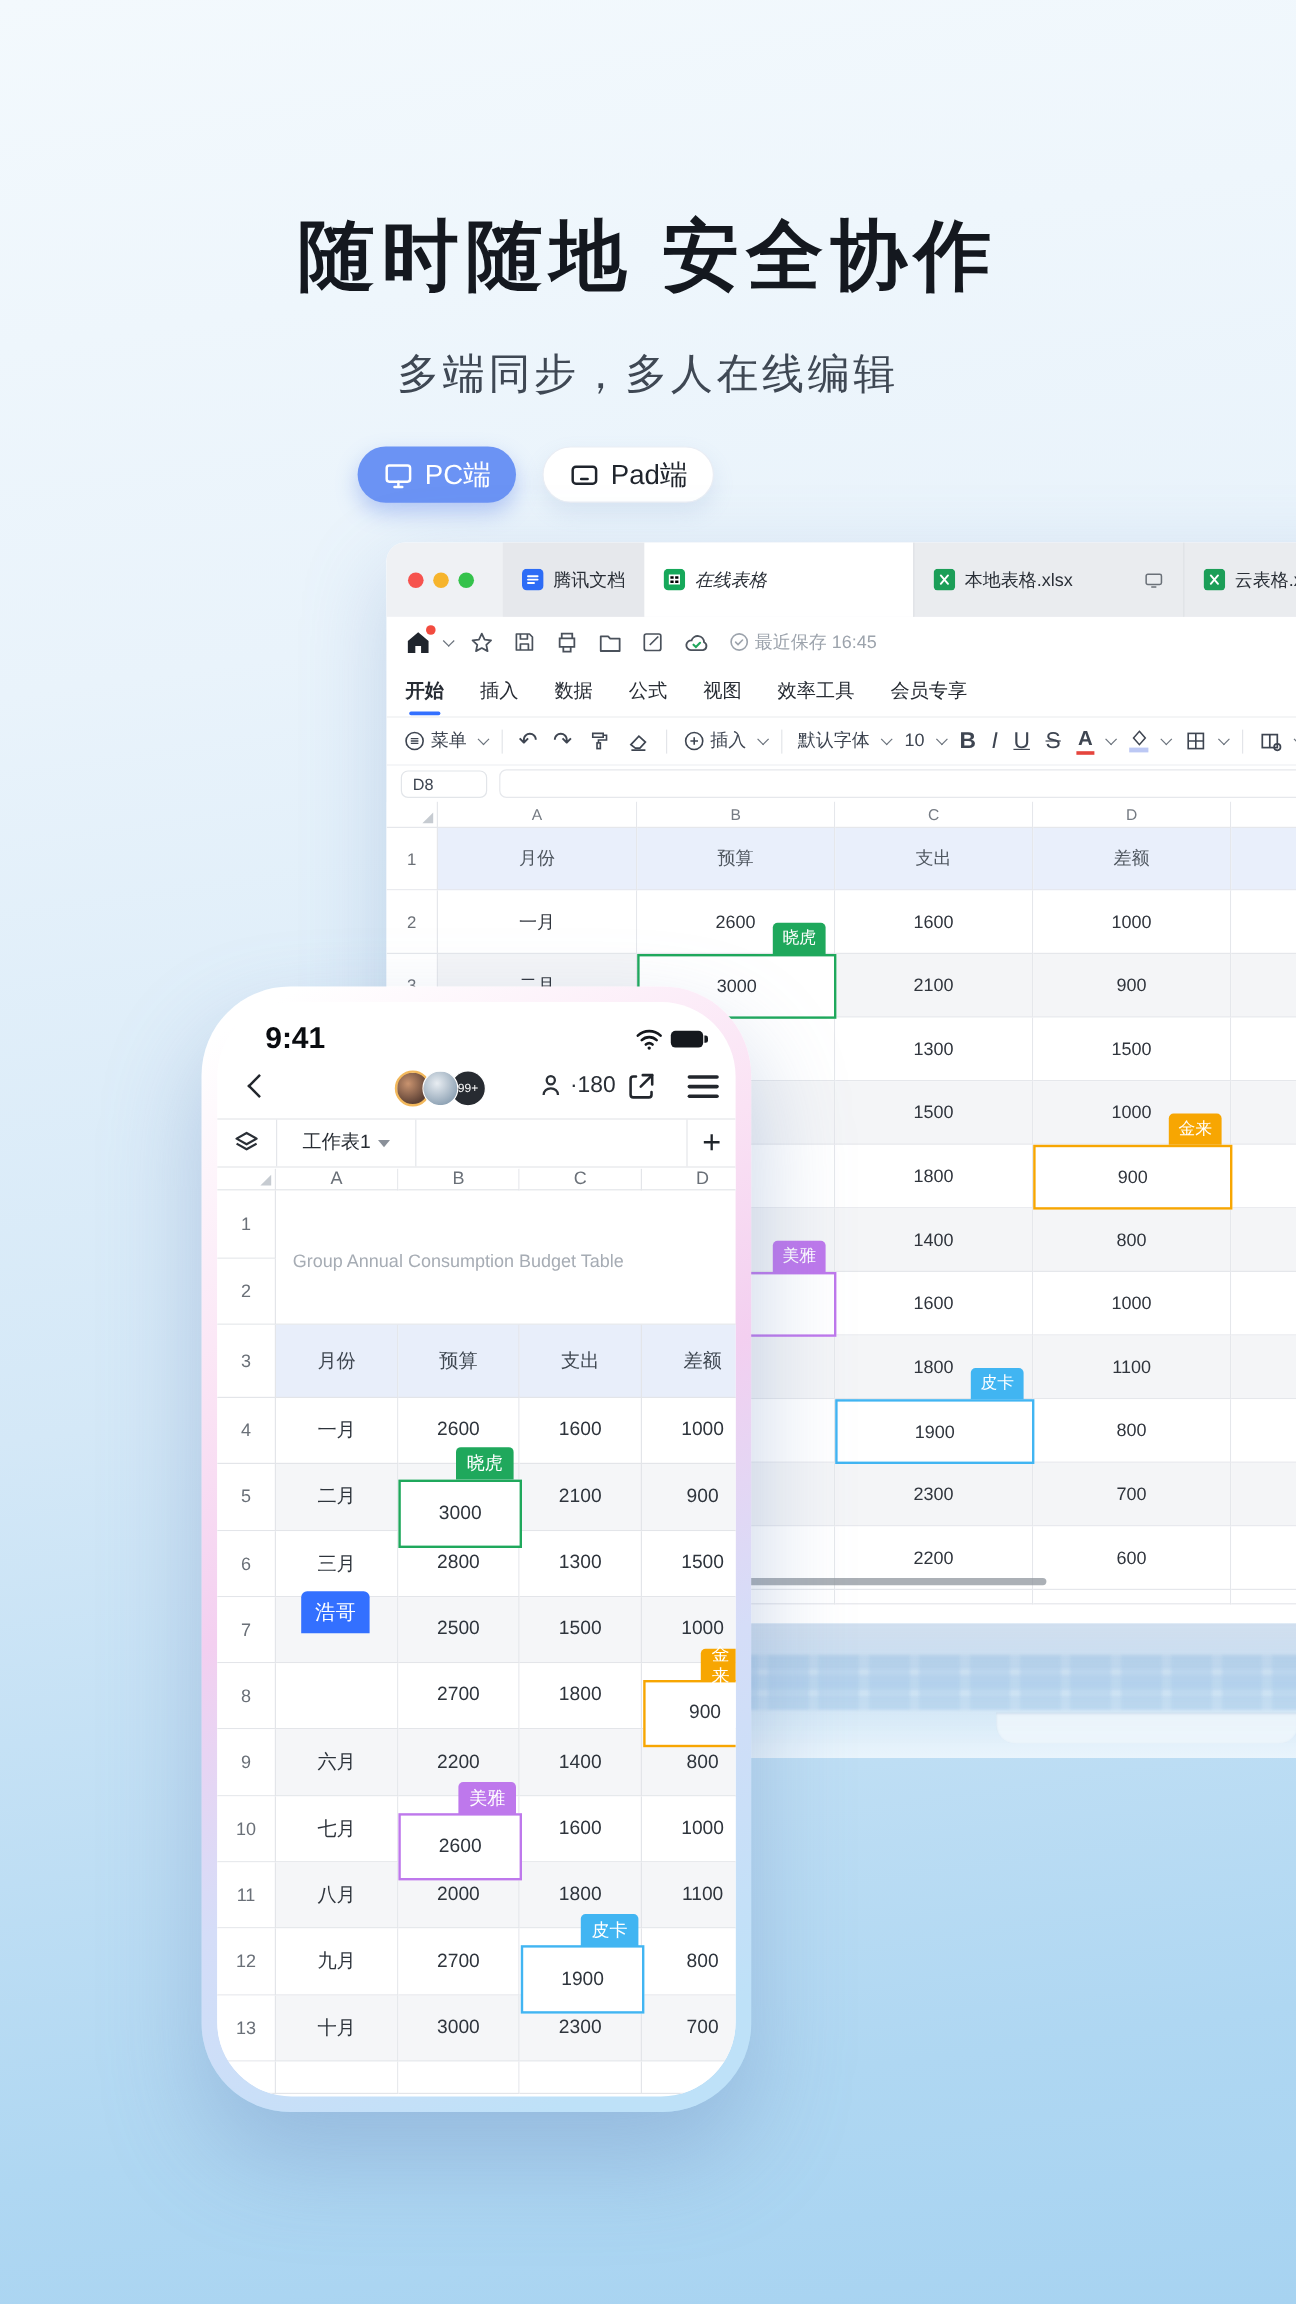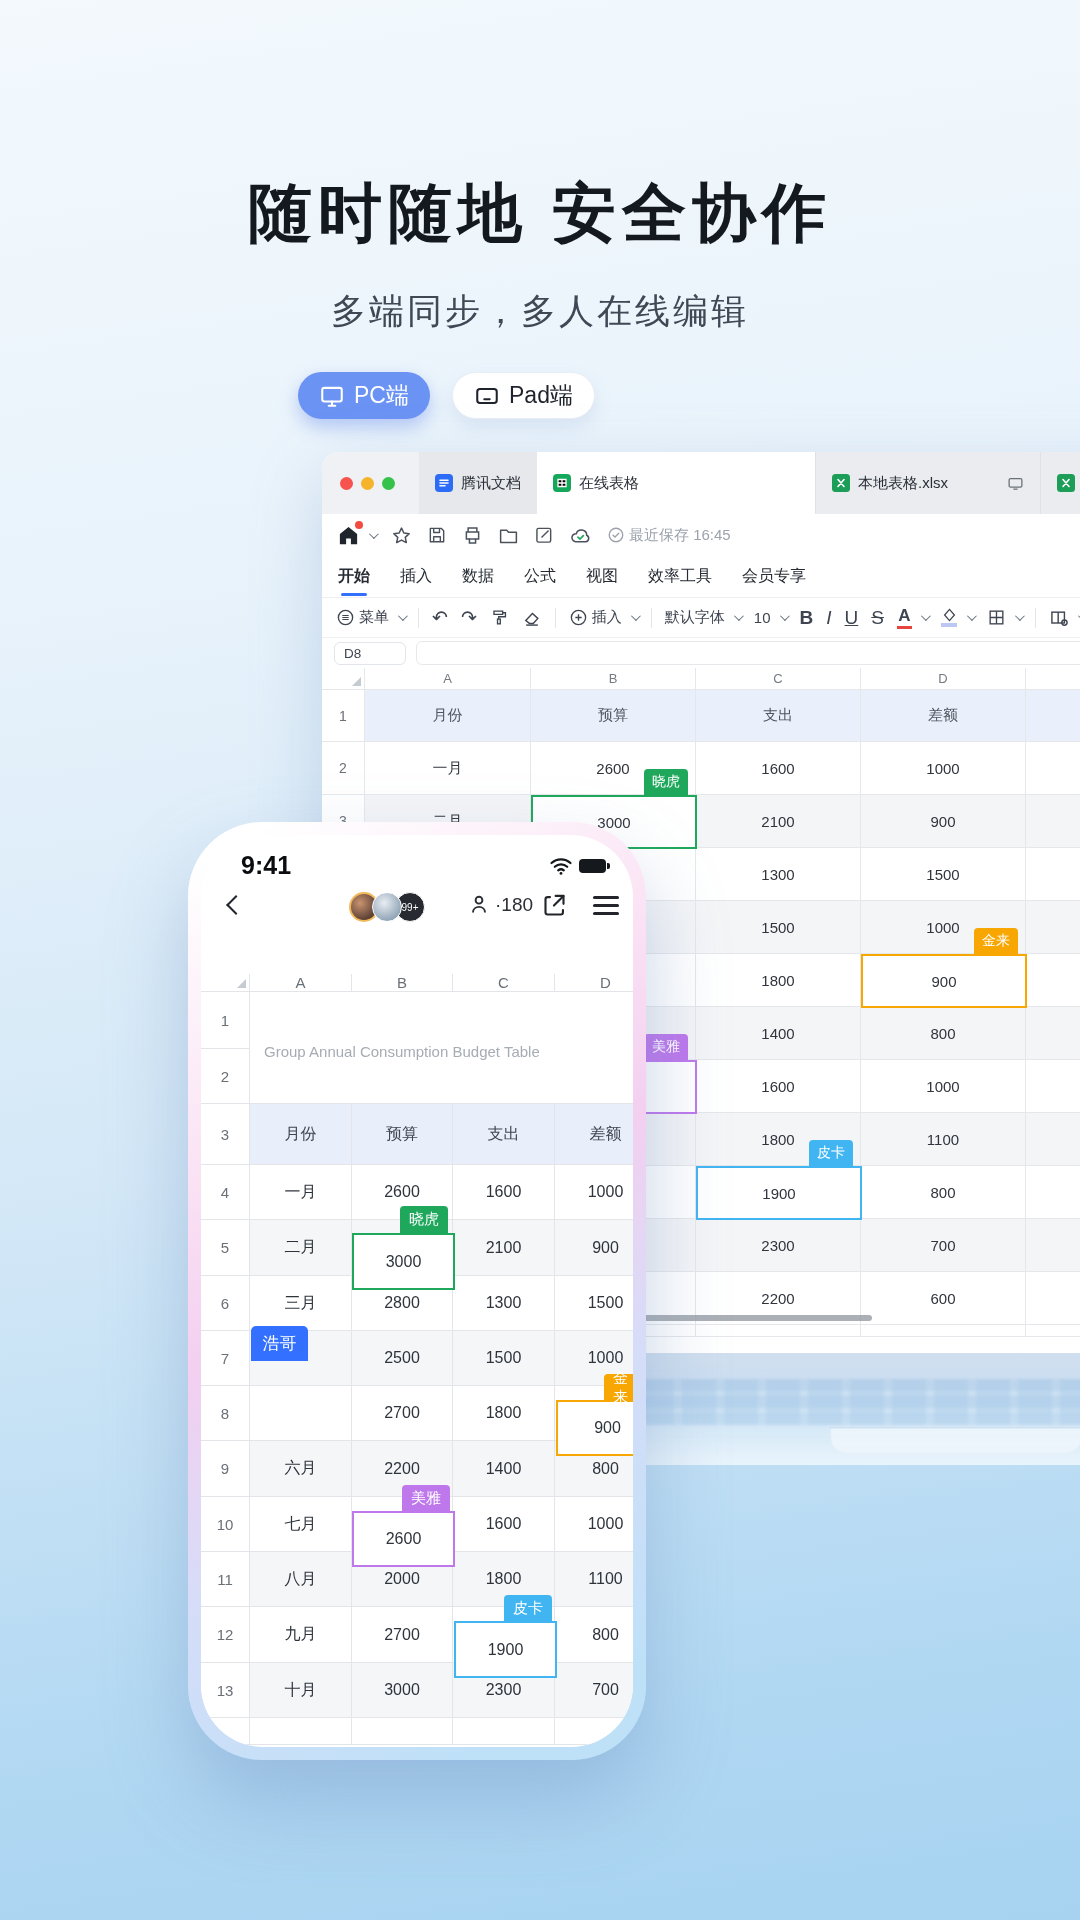--- a/index.html
+++ b/index.html
@@ -32,21 +32,21 @@
 
   
   .pcwin { position:absolute; left:322px; top:452px; width:920px; height:901px; background:#fff;
     border-radius:16px; box-shadow:0 26px 70px rgba(96,135,190,.28); display:flex; flex-direction:column; overflow:hidden; }
   .tabbar { height:62px; background:#EFF1F4; display:flex; align-items:center; padding-left:18px; flex:none; }
   .dots { display:flex; gap:8px; margin-right:24px; }
   .dot { width:13px; height:13px; border-radius:50%; }
   .dot.r{background:#F6534E;} .dot.y{background:#F6B42C;} .dot.g{background:#35C24B;}
   .tab { height:62px; display:flex; align-items:center; gap:8px; padding:0 16px; font-size:15px; color:#2A2F37; position:relative; }
   .tab.home { background:#E6E8EC; }
-  .tab.active { background:#fff; width:278px; }
+  .tab.active { background:#fff; width:224px;font-style:italic; }
   .tab.gray { background:#EAECEF; border-left:1px solid #DFE1E5; }
   .tab .sp { flex:1; }
   .icon16 { width:18px; height:18px; flex:none; }
   .quickbar { height:42px; display:flex; align-items:center; padding:0 15px; gap:15px; flex:none; }
   .qi { display:flex; align-items:center; color:#4A515B; }
   .homewrap { position:relative; }
   .reddot { position:absolute; top:-3px; right:-3px; width:8px; height:8px; border-radius:50%; background:#F24B3F; }
   .chev { width:7px; height:7px; border-right:1.6px solid #6A727C; border-bottom:1.6px solid #6A727C;
     transform:rotate(45deg) translateY(-2px); display:inline-block; margin-left:5px; flex:none; }
   .savetxt { font-size:15px; color:#9CA3AC; margin-left:4px; }
@@ -85,21 +85,21 @@
   .corner::after { content:""; position:absolute; right:3px; bottom:3px; border-style:solid;
     border-width:0 0 9px 9px; border-color:transparent transparent #C6CBD1 transparent; }
   .selbox { position:absolute; background:#fff; display:flex; align-items:center; justify-content:center;
     font-size:15px; color:#30353D; z-index:3; }
   .ctag { position:absolute; height:26px; padding:0 8px; color:#fff; font-size:14px; display:flex;
     align-items:center; border-radius:4px 4px 0 0; z-index:4; }
   .hscroll { position:absolute; left:45px; top:647px; width:505px; height:6px; border-radius:3px;
     background:#8F969D; opacity:.75; z-index:2; }
 
   
-  .phone { position:absolute; left:188px; top:822px; width:458px; height:938px; border-radius:74px; padding:13px;
+  .phone { position:absolute; left:168px; top:822px; width:458px; height:938px; border-radius:74px; padding:13px;
     background:linear-gradient(150deg,#FFFFFF 4%,#FAE2F4 30%,#F3CFF0 46%,#D5DDF8 66%,#BEE1F8 92%);
     box-shadow:0 40px 80px rgba(108,140,190,.38); z-index:5; }
   .screen { width:432px; height:912px; border-radius:62px; background:#fff; overflow:hidden; position:relative; }
   .ptime { position:absolute; left:40px; top:16px; font-size:25px; font-weight:bold; color:#0A0C10; }
   .batt { position:absolute; left:378px; top:24px; width:27px; height:14px; background:#15181D; border-radius:4px; }
   .batt::after { content:""; position:absolute; right:-4px; top:4px; width:3px; height:6px; background:#15181D; border-radius:0 2px 2px 0; }
   .navbar { position:absolute; left:0; top:55px; width:100%; height:38px; }
   .backchev { position:absolute; left:28px; top:8px; width:14px; height:14px; border-left:2.6px solid #22262C;
     border-bottom:2.6px solid #22262C; transform:rotate(45deg); }
   .avars { position:absolute; left:148px; top:2px; display:flex; }
@@ -540,20 +540,33 @@
               <path d="M20 3.5l-8.5 8.5"></path>
             </svg>
         </span>
         <span class="burger">
             <span></span>
             <span></span>
             <span style="margin-bottom:0;"></span>
           </span>
       </div>
 
+      <div class="sheetbar">
+        <span class="layercell">
+          <svg width="25" height="25" viewBox="0 0 24 24" fill="none" stroke="#2A2F36" stroke-width="1.8" stroke-linejoin="round">
+              <path d="M12 4l8 4.5L12 13 4 8.5z"></path>
+              <path d="M4 12.5L12 17l8-4.5"></path>
+            </svg>
+        </span>
+        <span class="tabcell">
+          <span>工作表1</span>
+          <span class="downtri"></span>
+        </span>
+        <span class="pluscell">+</span>
+      </div>
 
       <div class="ptable">
         <div class="mr mhrow">
           <div class="m-c mw-n corner"></div>
           <div class="m-c mw-a">A</div>
           <div class="m-c mw-b">B</div>
           <div class="m-c mw-c">C</div>
           <div class="m-c mw-d">D</div>
         </div>
 

